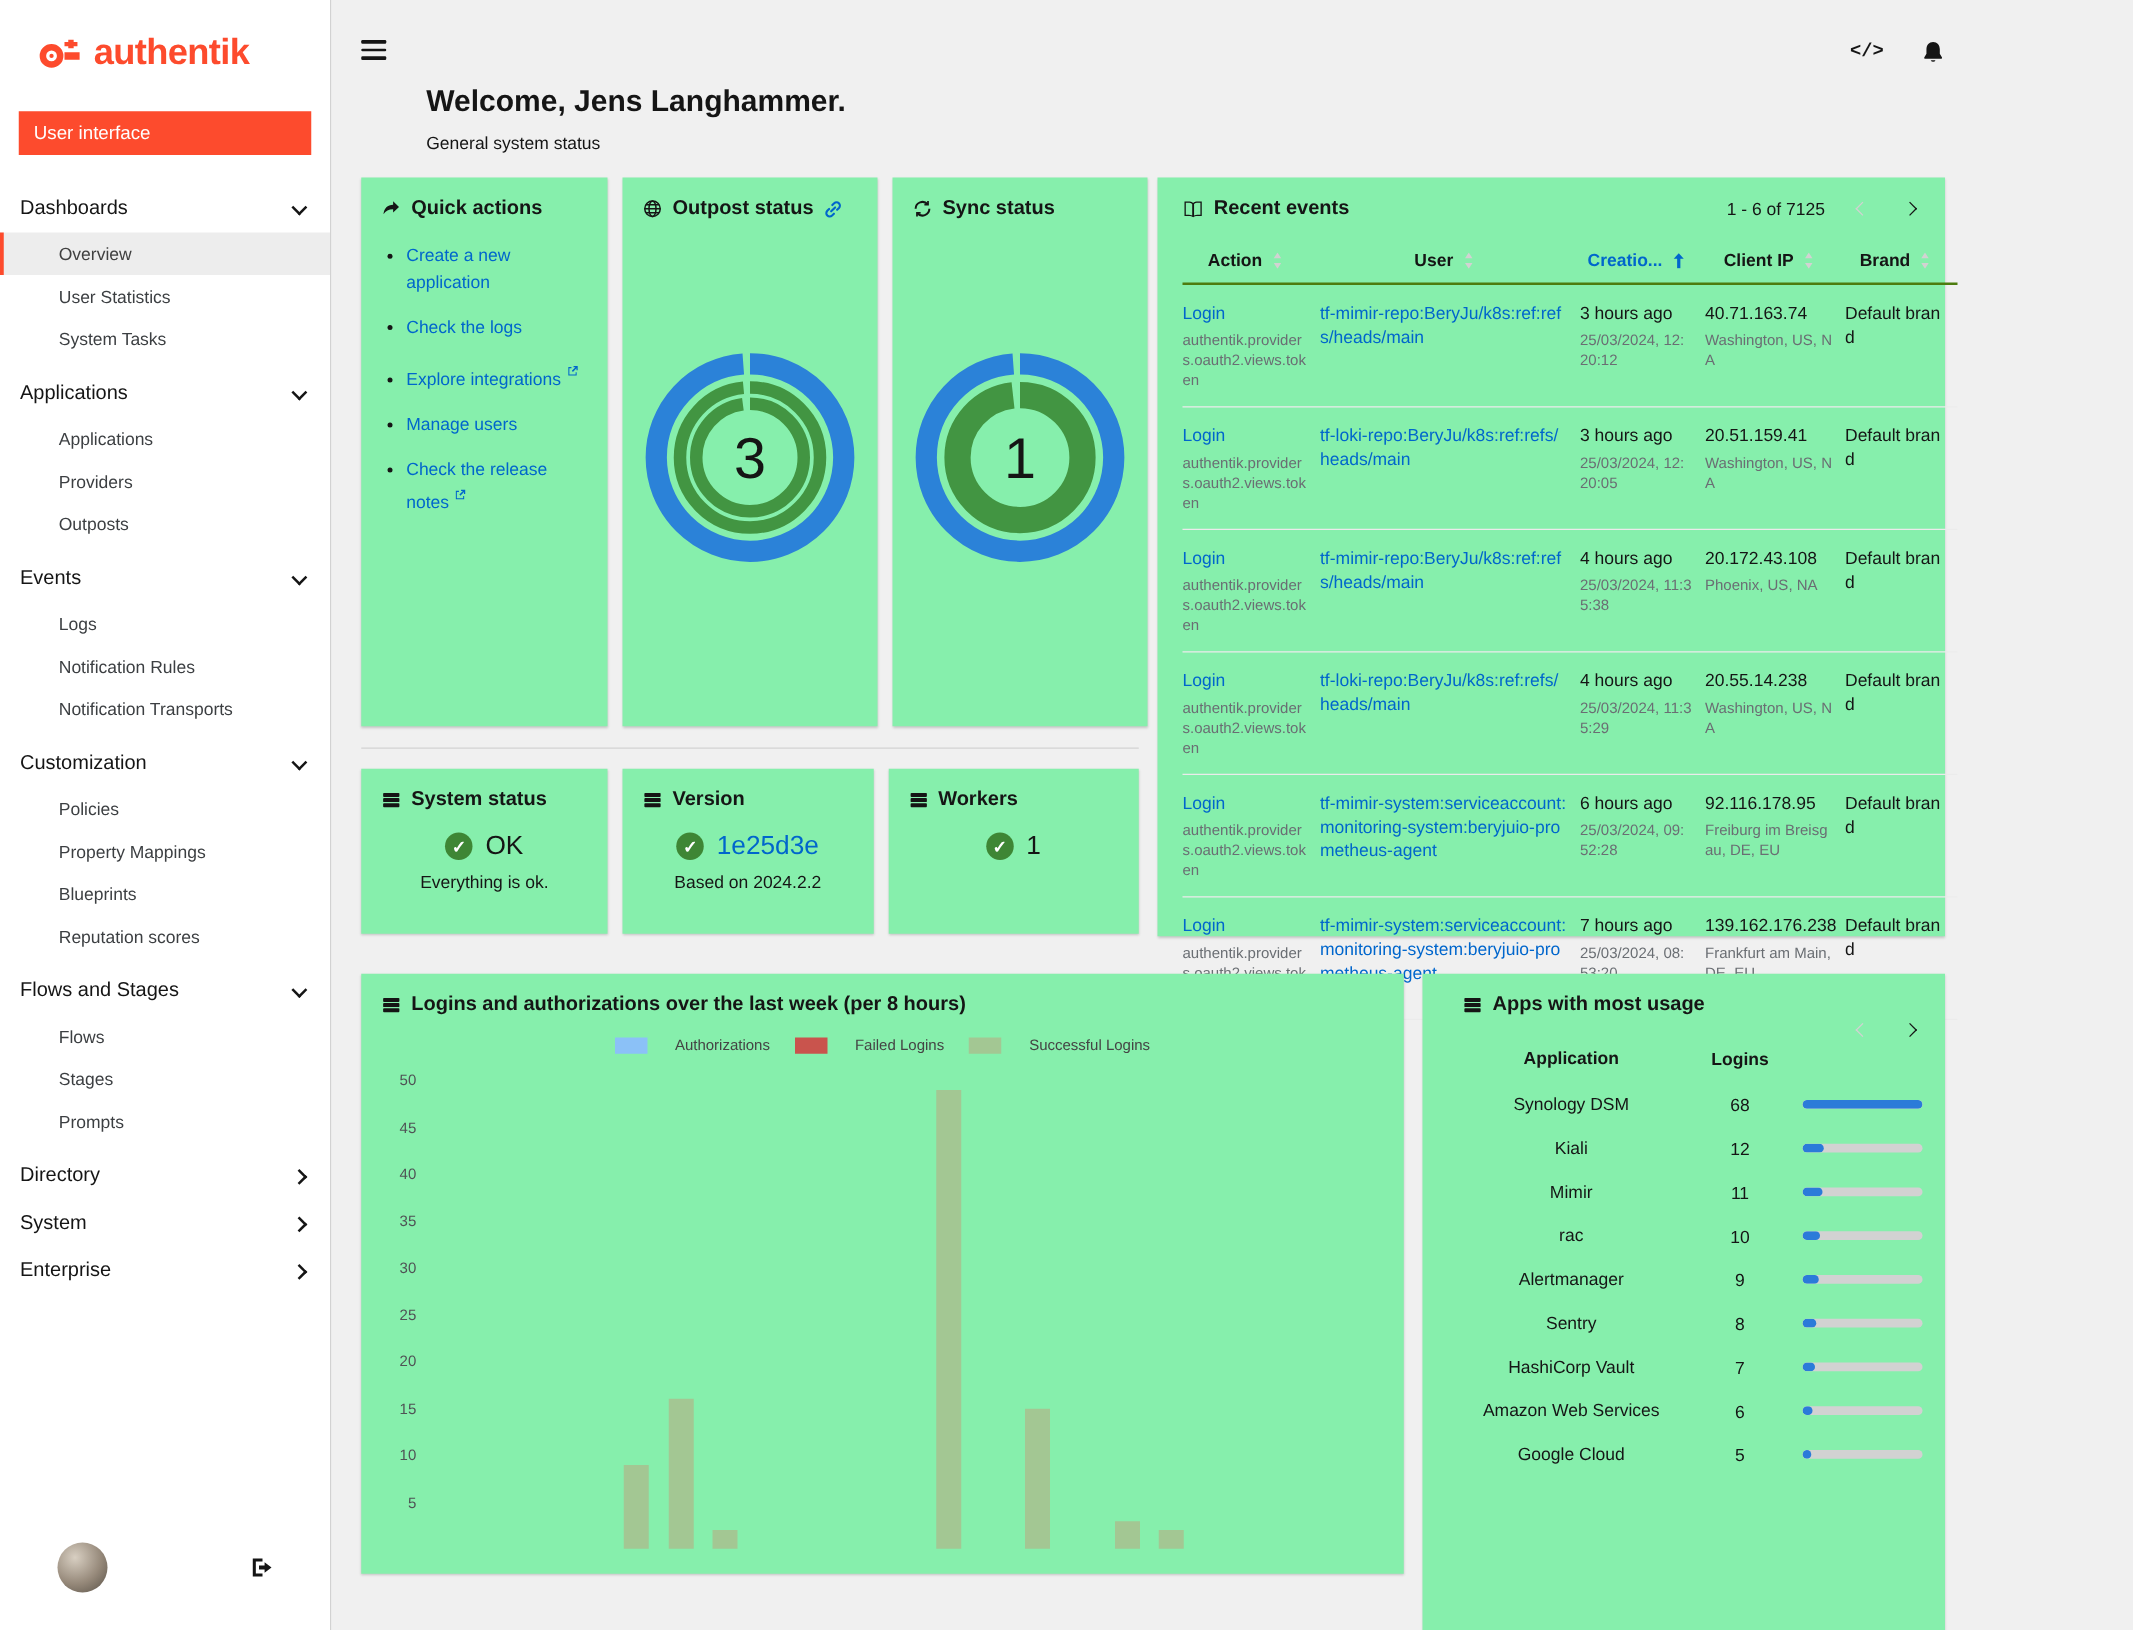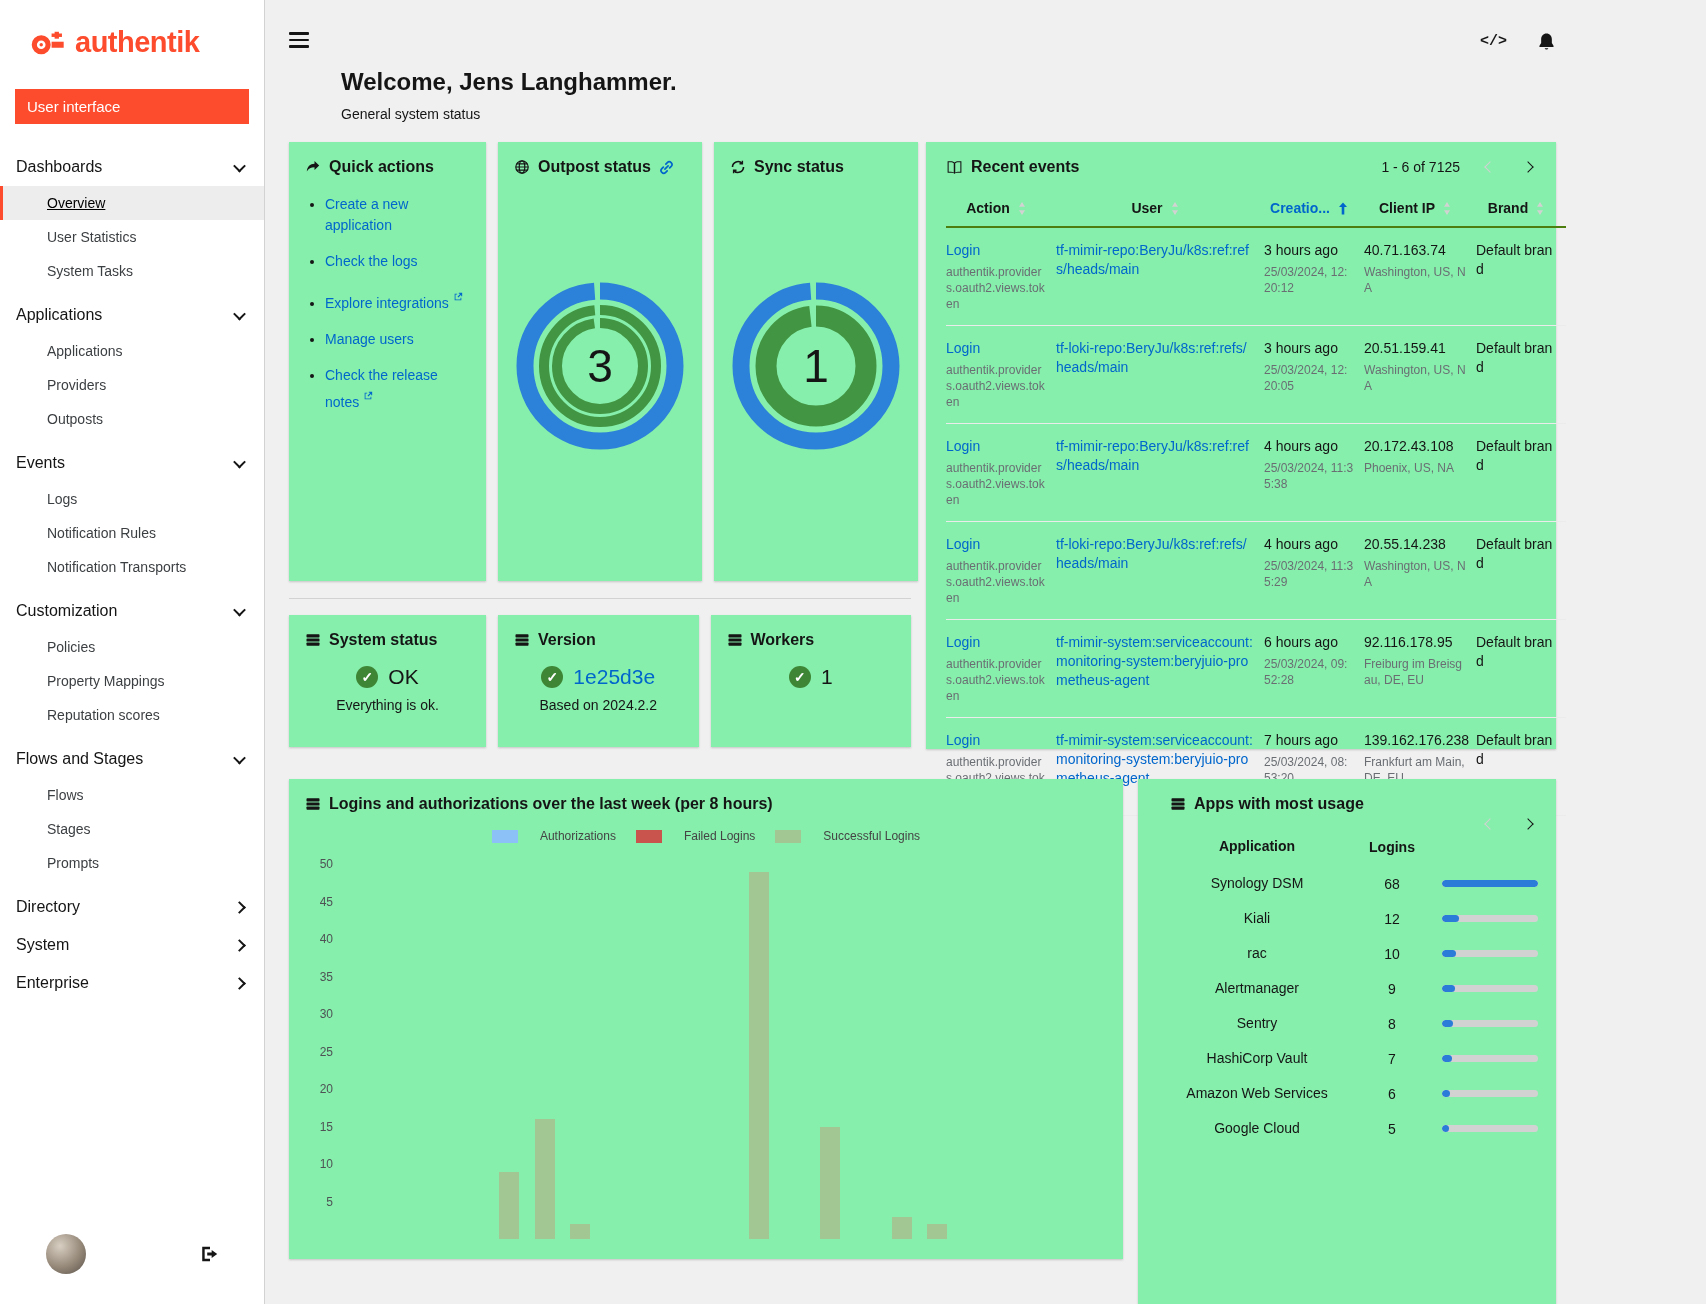--- a/index.html
+++ b/index.html
@@ -17,21 +17,21 @@
   .logo-text { font-size:29px; font-weight:bold; color:var(--accent,#fd4b2d); letter-spacing:-0.5px; }
   .ui-btn { display:block; margin:12px 15px 10px; width:calc(100% - 30px); text-align:left;
             background:var(--accent,#fd4b2d); color:#fff; border:none; font-size:15px;
             font-family:inherit; padding:9px 12px; cursor:pointer; }
   nav { flex:1 1 auto; overflow:hidden; padding-top:14px; }
   .nav-head { display:flex; align-items:center; justify-content:space-between;
               padding:10px 20px 10px 16px; font-size:16px; cursor:pointer; }
   .nav-items { list-style:none; margin-bottom:8px; }
   .nav-item { padding:8px 16px 8px 44px; font-size:14px; color:#3c3f42; cursor:pointer;
               border-left:3px solid transparent; line-height:18px; }
-  .nav-item.selected { background:#ededed; border-left-color:var(--accent,#fd4b2d); color:#000000;text-decoration:underline; }
+  .nav-item.selected { background:#ededed; border-left-color:var(--accent,#fd4b2d); color:#404040; }
   .chev { width:9px; height:9px; border-right:2px solid #151515; border-bottom:2px solid #151515; display:inline-block; }
   .chev.down { transform:rotate(45deg) translate(-1px,-1px); }
   .chev.right { transform:rotate(-45deg); }
   .sidebar-footer { margin-top:auto; padding:16px 44px 30px 46px; display:flex; align-items:center; justify-content:space-between; }
   .avatar { width:40px; height:40px; border-radius:50%; cursor:pointer;
             background:radial-gradient(circle at 35% 30%, #d8cfc2, #96897a 55%, #564f45); }
   .logout { cursor:pointer; display:inline-flex; }
 
   
   .main { flex:1; display:flex; flex-direction:column; overflow:hidden; }
@@ -168,20 +168,21 @@
     </div>
 
     <div class="nav-section">
       <div class="nav-head">
         <span>Customization</span>
         <span class="chev down"></span>
       </div>
       <ul class="nav-items">
         <li class="nav-item">Policies</li>
         <li class="nav-item">Property Mappings</li>
+        <li class="nav-item">Blueprints</li>
         <li class="nav-item">Reputation scores</li>
       </ul>
     </div>
 
     <div class="nav-section">
       <div class="nav-head">
         <span>Flows and Stages</span>
         <span class="chev down"></span>
       </div>
       <ul class="nav-items">
@@ -614,20 +615,27 @@
               </div>
           </div>
           <div class="apps-row">
             <div class="apps-name">Kiali</div>
             <div class="apps-logins">12</div>
             <div class="usage-track">
                 <div class="usage-fill" style="width: 17.6471%;"></div>
               </div>
           </div>
           <div class="apps-row">
+            <div class="apps-name">Mimir</div>
+            <div class="apps-logins">11</div>
+            <div class="usage-track">
+                <div class="usage-fill" style="width: 16.1765%;"></div>
+              </div>
+          </div>
+          <div class="apps-row">
             <div class="apps-name">rac</div>
             <div class="apps-logins">10</div>
             <div class="usage-track">
                 <div class="usage-fill" style="width: 14.7059%;"></div>
               </div>
           </div>
           <div class="apps-row">
             <div class="apps-name">Alertmanager</div>
             <div class="apps-logins">9</div>
             <div class="usage-track">

